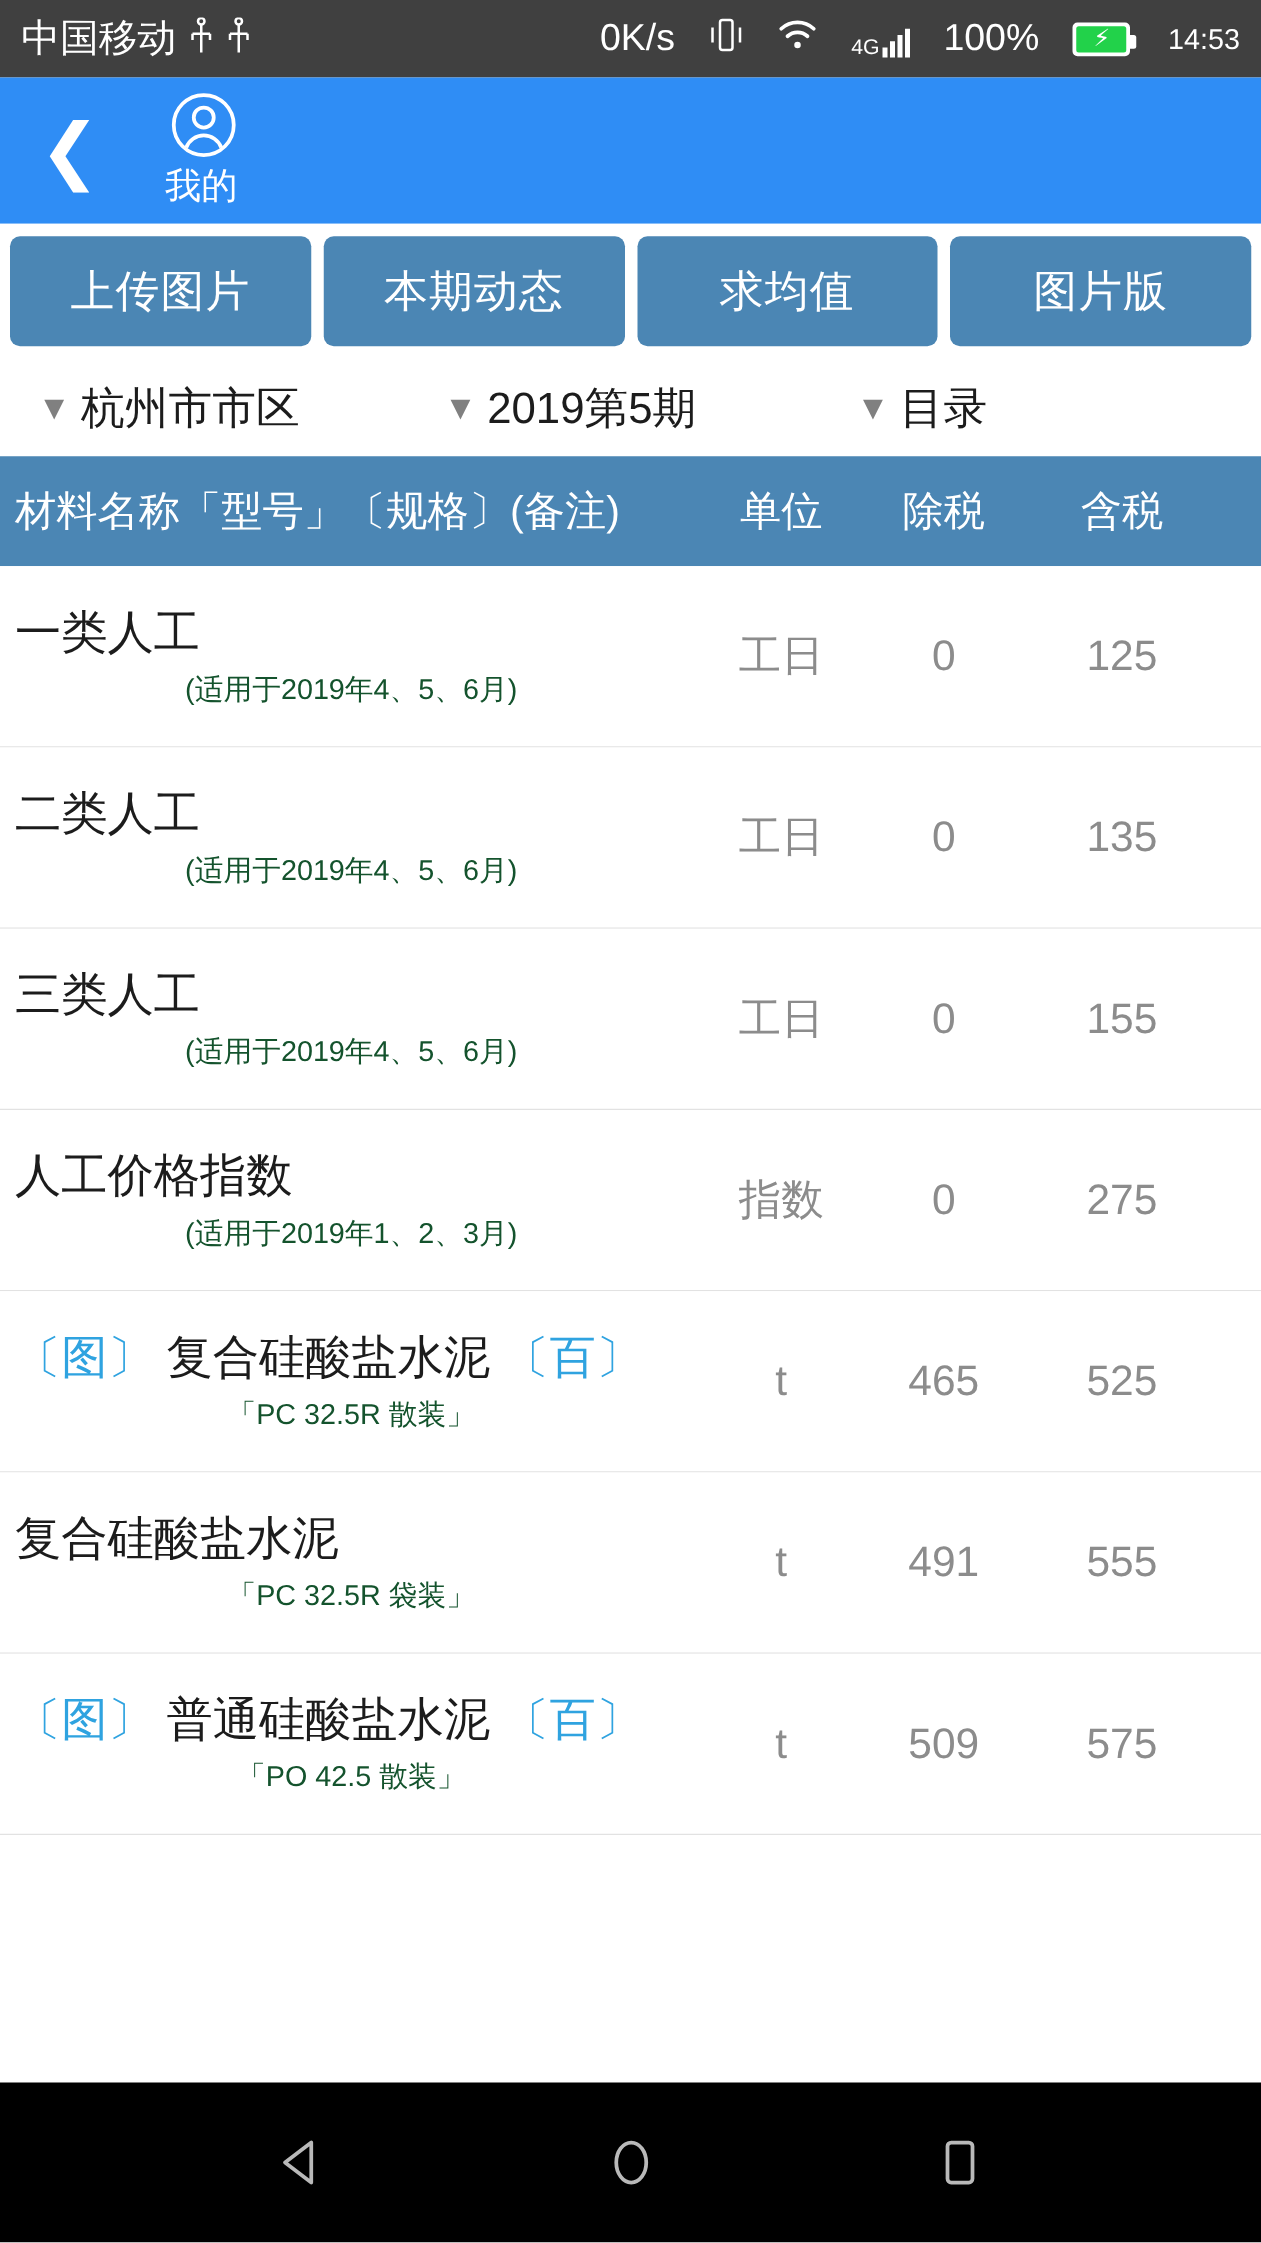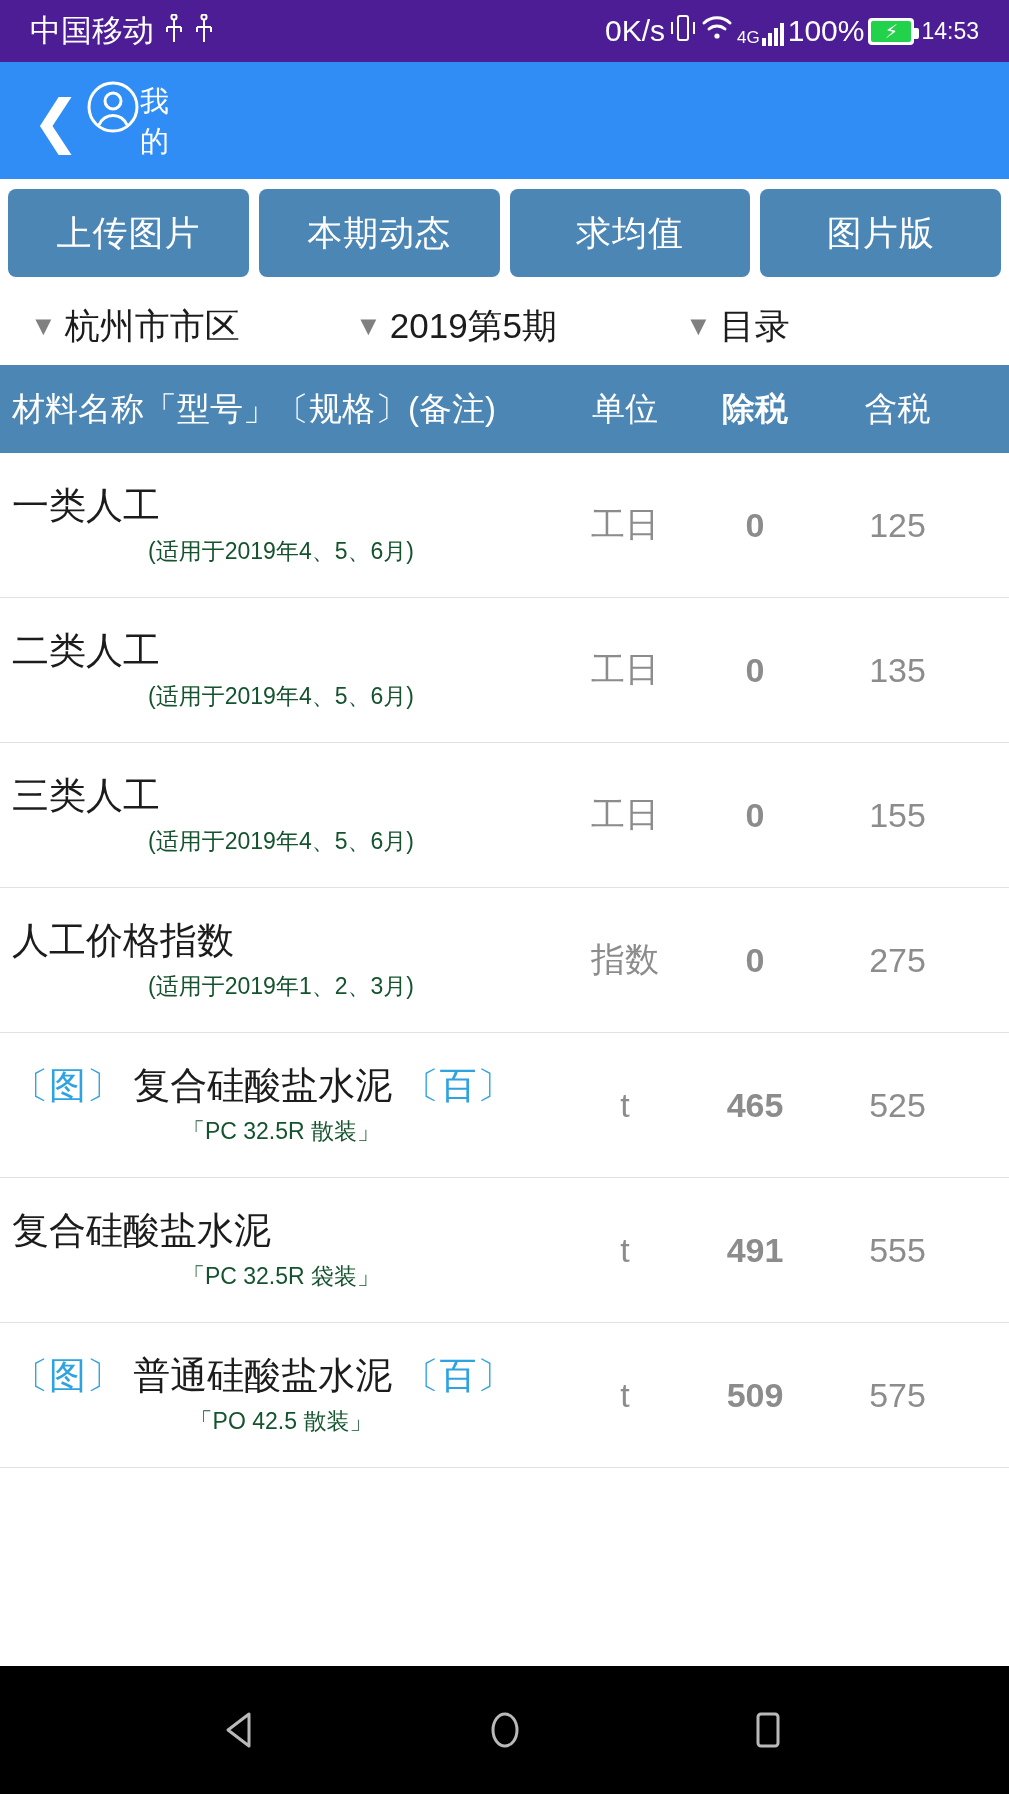--- a/index.html
+++ b/index.html
@@ -15,35 +15,35 @@
     height: 1794px;
     position: relative;
     display: flex;
     flex-direction: column;
     background: #ffffff;
   }
 
   
   .statusbar {
     height: 62px;
-    background: #4c1d95;
+    background: #404040;
     color: #ffffff;
     display: flex;
-    padding: 0 30px;
+    padding: 0 17px;
     font-size: 30px;
     flex: 0 0 auto;
   }
   .sb-left { display: flex; align-items: center; gap: 10px; }
   .sb-carrier { font-size: 31px; letter-spacing: 0px; }
   .sb-usb { font-size: 26px; line-height: 1; }
   .sb-right {
     margin-left: auto;
     display: flex;
     align-items: center;
-    gap: 4px;
+    gap: 27px;
     font-size: 30px;
   }
   .sb-net { font-size: 30px; }
   .sb-vibrate {
     font-size: 27px;
     letter-spacing: -1px;
   }
   .sb-wifi { font-size: 28px; }
   .sig-wrap { display: flex; align-items: flex-end; gap: 2px; }
   .sig-4g { font-size: 17px; align-self: flex-start; margin-bottom: -2px; margin-top: 11px;}
@@ -118,21 +118,21 @@
   .search-placeholder {
     flex: 1 1 auto;
     color: #adadad;
     font-size: 33px;
     white-space: nowrap;
     overflow: hidden;
   }
   .mic-icon { width: 32px; flex: 0 0 auto; display:flex; justify-content:center; }
   .profile {
     width: 104px; flex: 0 0 auto;
-    display: flex; flex-direction: row; align-items: flex-start;
+    display: flex; flex-direction: column; align-items: flex-end;
     color: #ffffff;
   }
   .profile-avatar { width: 54px; height: 54px; }
   .profile-label { font-size: 29px; margin-top: 2px; }
 
   
   .actionbar {
     display: flex;
     gap: 10px;
     padding: 10px 8px 10px 8px;
@@ -181,21 +181,21 @@
     background: #4b86b4;
     color: #ffffff;
     display: flex;
     align-items: center;
     height: 88px;
     font-size: 33px;
     flex: 0 0 auto;
   }
   .col-name   { flex: 0 0 560px; padding-left: 12px; }
   .col-unit   { flex: 0 0 130px; text-align: center; }
-  .col-extax  { flex: 0 0 130px; text-align: center; font-weight: bold; }
+  .col-extax  { flex: 0 0 130px; text-align: center; }
   .col-intax  { flex: 0 0 155px; text-align: center; }
 
   .table-body { flex: 1 1 auto; overflow: hidden; background: #ffffff; }
   .row {
     display: flex;
     align-items: center;
     min-height: 145px;
     border-bottom: 1px solid #e2e2e2;
     background: #ffffff;
   }

